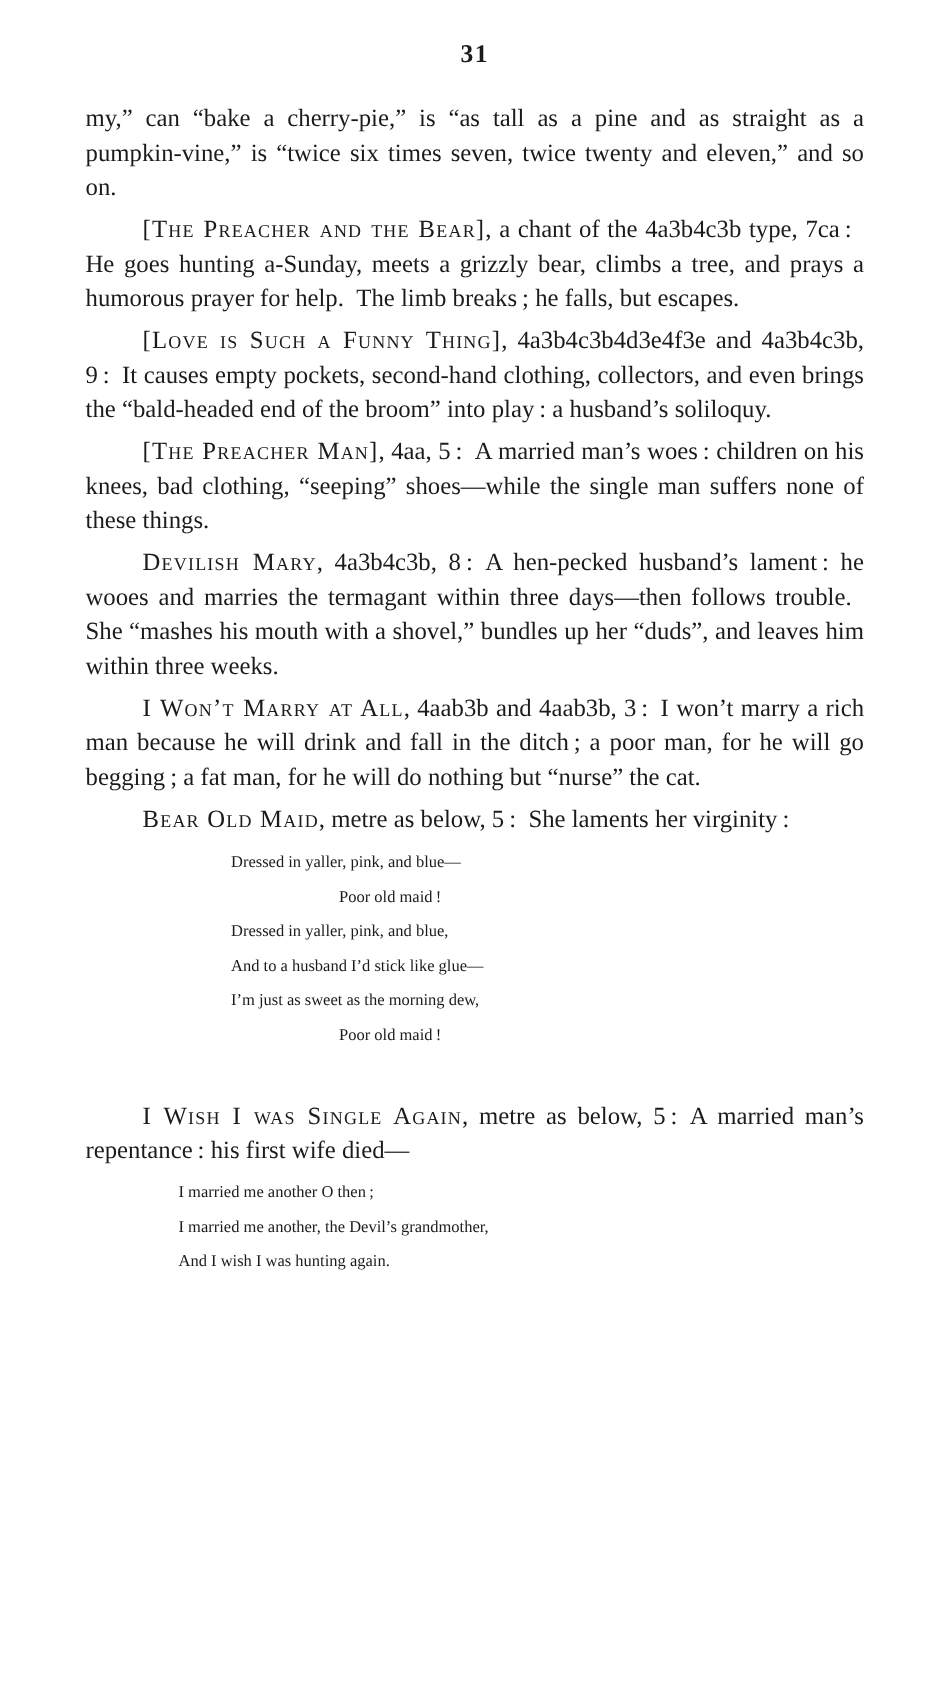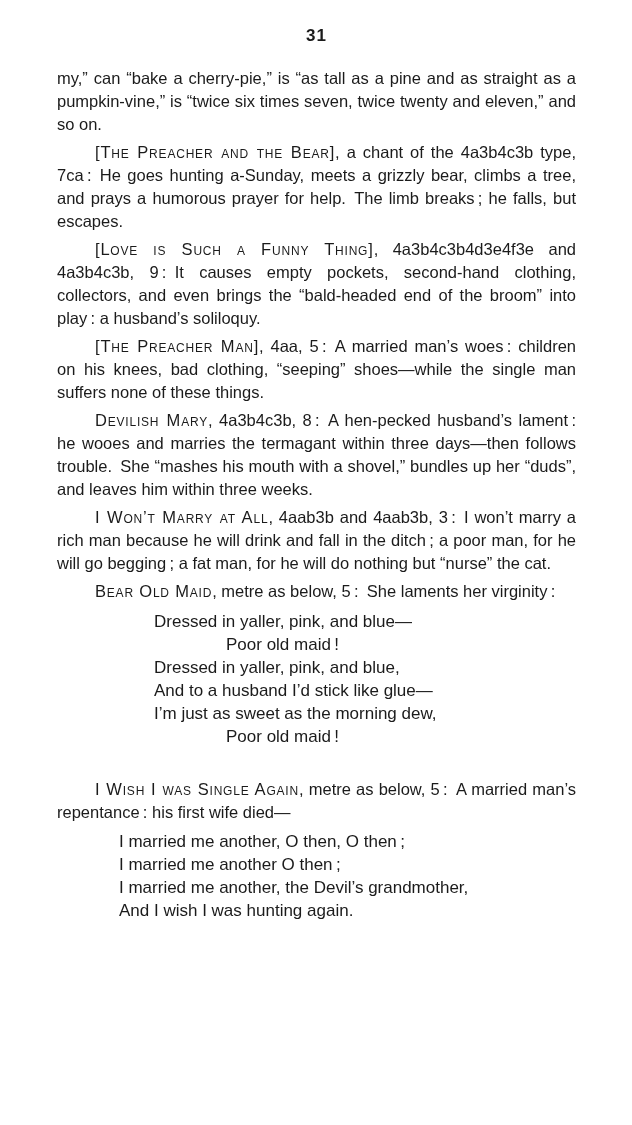--- a/index.html
+++ b/index.html
@@ -5,21 +5,21 @@
   html, body { margin: 0; padding: 0; }
   body {
     width: 632px; height: 1125px;
     background: #ffffff;
     overflow: hidden;
   }
   .page {
     box-sizing: border-box;
     width: 632px; height: 1125px;
     padding: 26px 56px 0 57px;
-    font-family: Liberation Sans, sans-serif;
+    font-family: Liberation Serif, serif;
     color: #1b1b1b;
   }
   .page-number {
     text-align: center;
     font-weight: 700;
     font-size: 17px;
     letter-spacing: 1px;
     margin-bottom: 21px;
   }
   .par {
@@ -28,21 +28,21 @@
     line-height: 23px;
     text-align: justify;
     text-indent: 38px;
   }
   .par.first { text-indent: 0; }
   .sc {
     font-variant: small-caps;
     letter-spacing: 0.8px;
   }
   .verse {
-    font-size: 17px;
+    font-size: 11px;
     line-height: 23px;
   }
   .verse.v1 { margin: 7px 0 7px 97px; }
   .verse.v2 { margin: 6px 0 0 62px; }
   .verse-line.refrain { padding-left: 72px; }
   .par.p6 { margin-top: 5px; }
   .par.p8 { margin-top: 30px; }
 </style>
 </head>
 <body>
@@ -70,19 +70,18 @@
     <div class="verse-line refrain">Poor old maid !</div>
     <div class="verse-line">Dressed in yaller, pink, and blue,</div>
     <div class="verse-line">And to a husband I’d stick like glue—</div>
     <div class="verse-line">I’m just as sweet as the morning dew,</div>
     <div class="verse-line refrain">Poor old maid !</div>
   </div>
 
   <p class="par p8"><span class="sc">I Wish I was Single Again</span><span>, metre as below, 5 : A married man’s repentance : his first wife died—</span></p>
 
   <div class="verse v2">
-    <div class="verse-line">I married me another, O then, O then ;</div>
     <div class="verse-line">I married me another O then ;</div>
     <div class="verse-line">I married me another, the Devil’s grandmother,</div>
     <div class="verse-line">And I wish I was hunting again.</div>
   </div>
 
 </div>
 
 </body></html>

